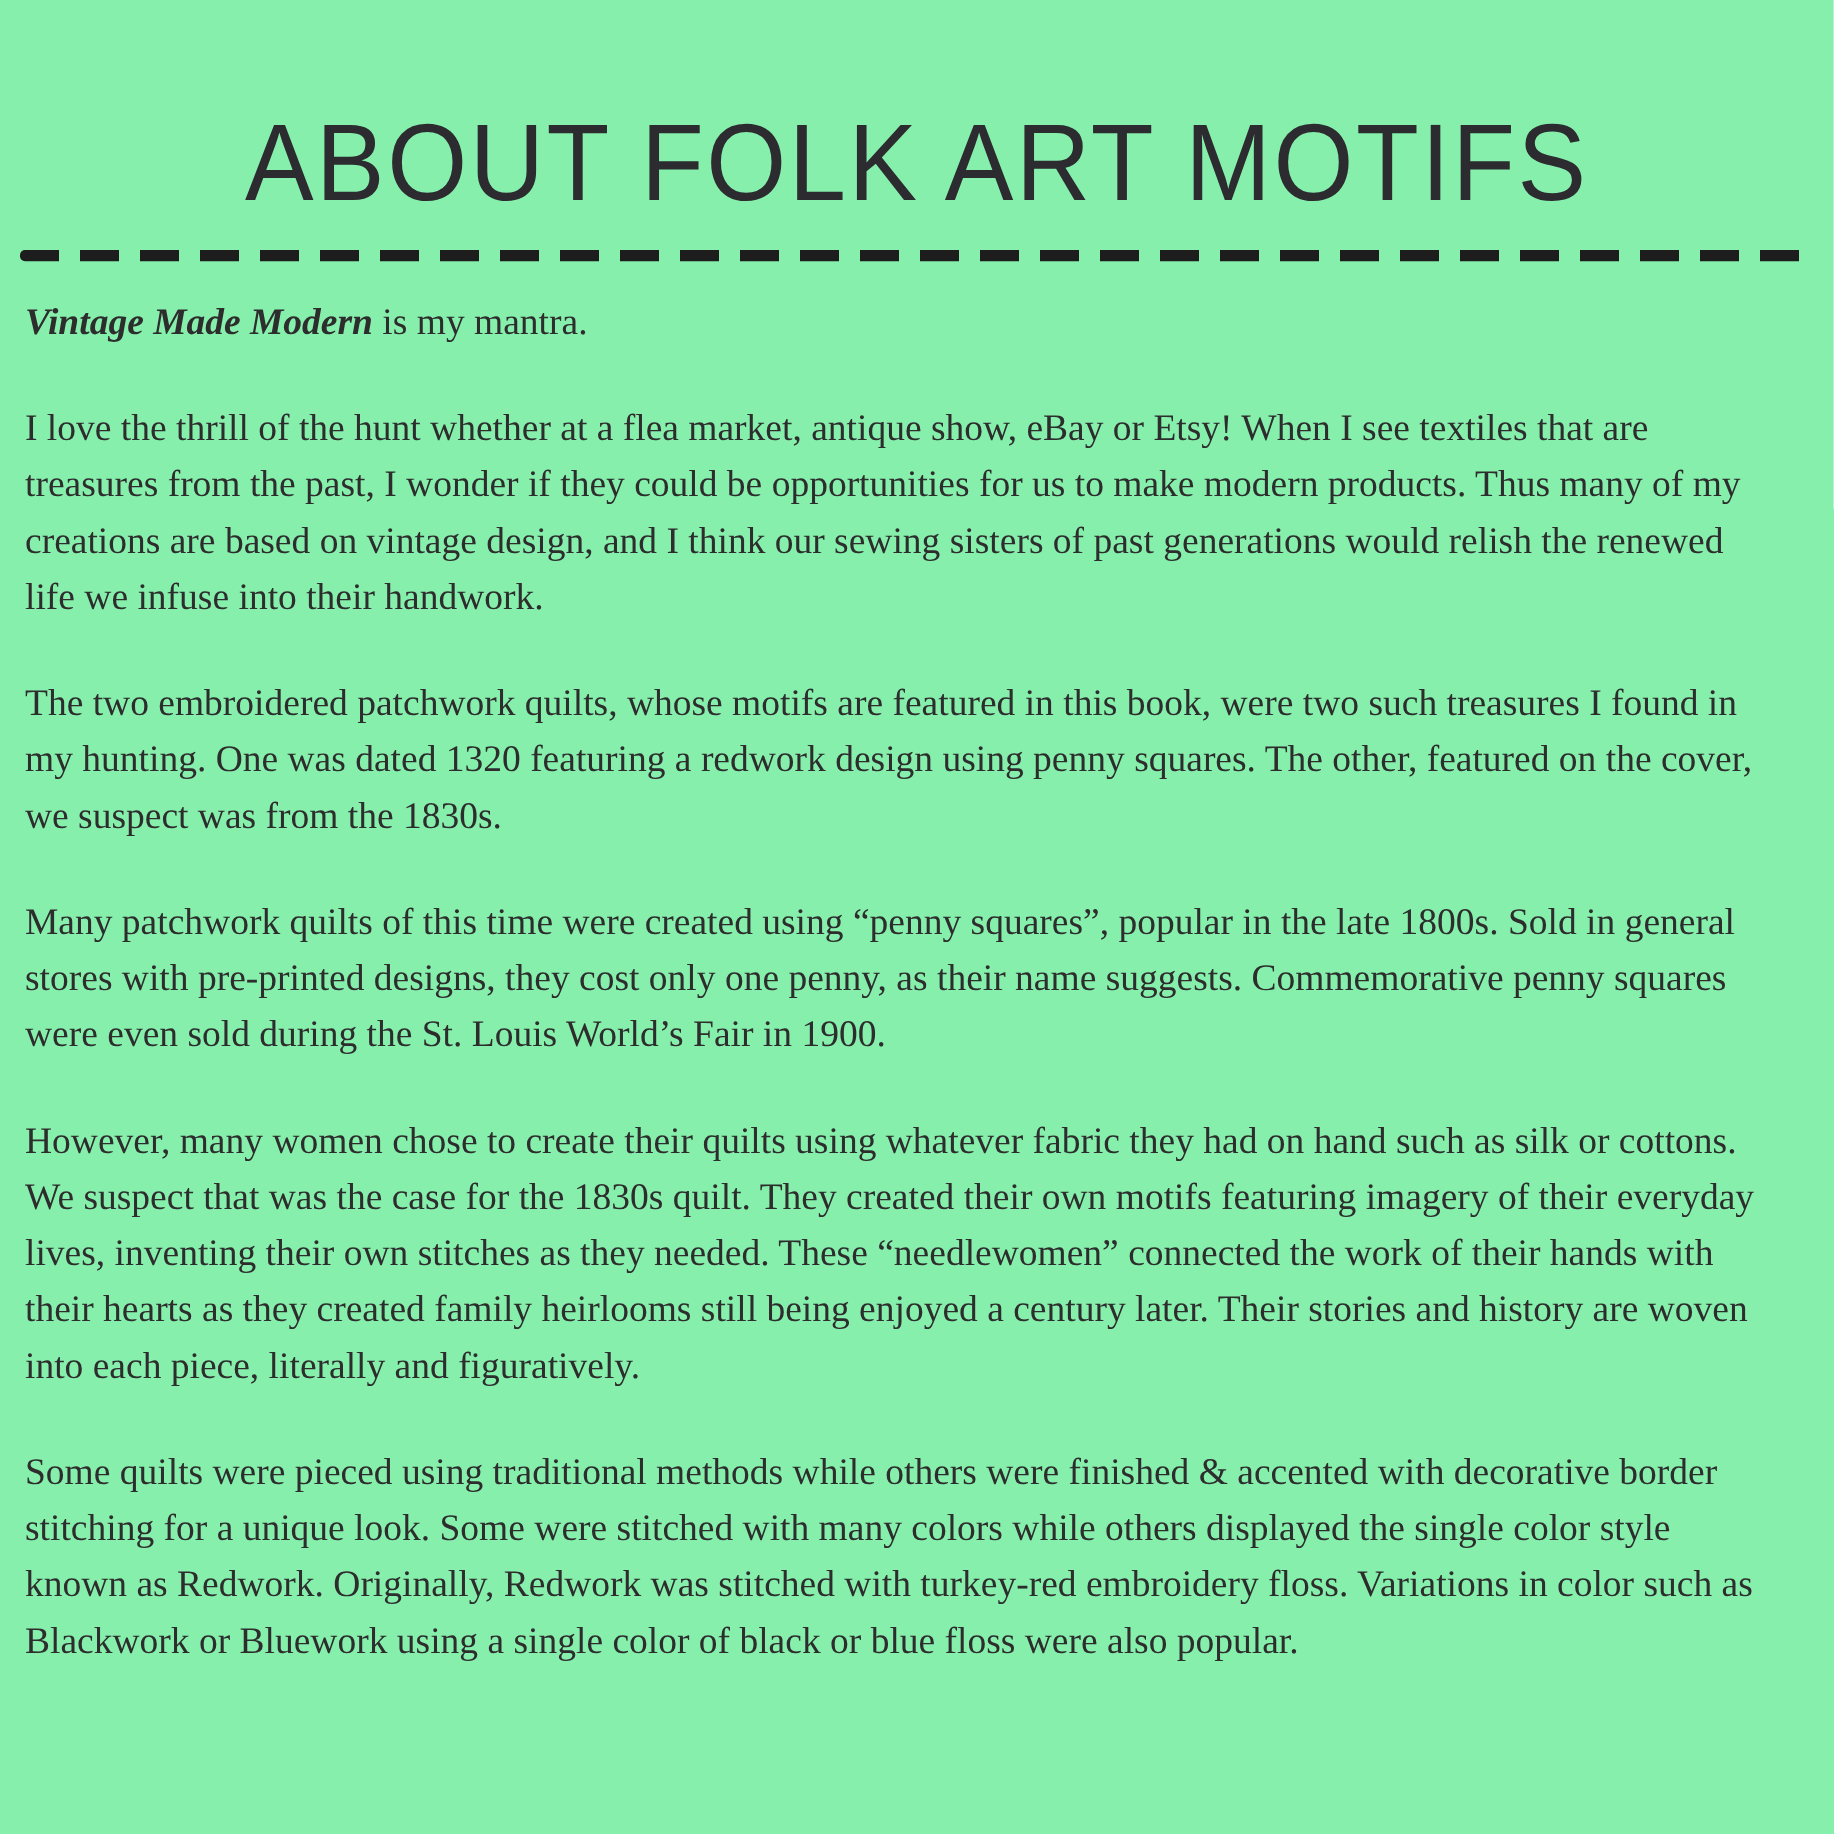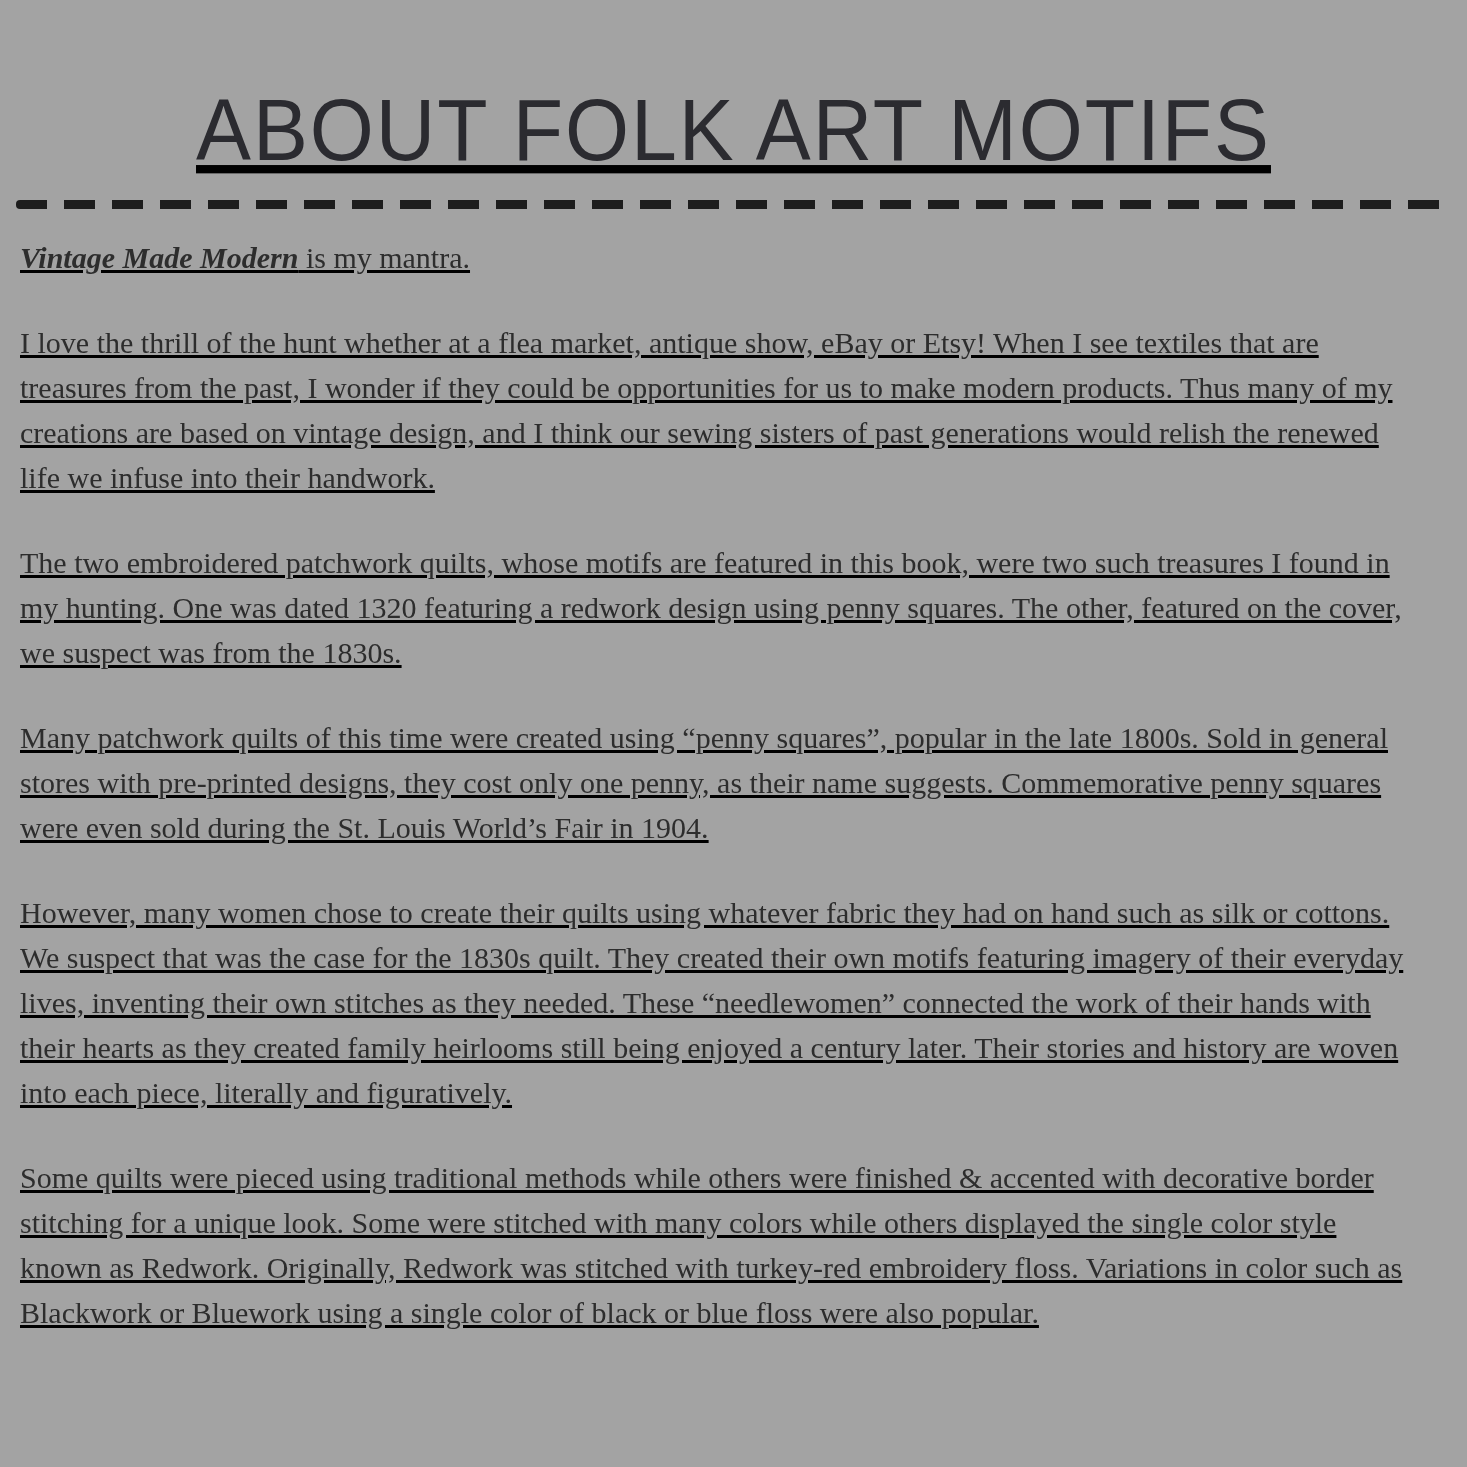--- a/index.html
+++ b/index.html
@@ -4,24 +4,23 @@
 <style>
   html, body {
     margin: 0;
     padding: 0;
     background: #ffffff;
   }
   .page {
     position: relative;
     width: 1467px;
     height: 1467px;
-    background: #a3a3a3;
+    background: #86efac;
     overflow: hidden;
     box-sizing: border-box;
-    text-decoration: underline;
   }
   .title {
     margin: 86px 0 0 0;
     text-align: center;
     font-family: "Liberation Sans", sans-serif;
     font-weight: 200;
     font-size: 84px;
     line-height: 1.0;
     letter-spacing: 2px;
     color: #2b2b30;
@@ -66,21 +65,21 @@
   <main class="content">
 
     <p>
       <span class="intro-lead">Vintage Made Modern</span><span> is my mantra.</span>
     </p>
 
     <p>I love the thrill of the hunt whether at a flea market, antique show, eBay or Etsy! When I see textiles that are treasures from the past, I wonder if they could be opportunities for us to make modern products. Thus many of my creations are based on vintage design, and I think our sewing sisters of past generations would relish the renewed life we infuse into their handwork.</p>
 
     <p>The two embroidered patchwork quilts, whose motifs are featured in this book, were two such treasures I found in my hunting. One was dated 1320 featuring a redwork design using penny squares. The other, featured on the cover, we suspect was from the 1830s.</p>
 
-    <p>Many patchwork quilts of this time were created using “penny squares”, popular in the late 1800s. Sold in general stores with pre-printed designs, they cost only one penny, as their name suggests. Commemorative penny squares were even sold during the St. Louis World’s Fair in 1904.</p>
+    <p>Many patchwork quilts of this time were created using “penny squares”, popular in the late 1800s. Sold in general stores with pre-printed designs, they cost only one penny, as their name suggests. Commemorative penny squares were even sold during the St. Louis World’s Fair in 1900.</p>
 
     <p>However, many women chose to create their quilts using whatever fabric they had on hand such as silk or cottons. We suspect that was the case for the 1830s quilt. They created their own motifs featuring imagery of their everyday lives, inventing their own stitches as they needed. These “needlewomen” connected the work of their hands with their hearts as they created family heirlooms still being enjoyed a century later. Their stories and history are woven into each piece, literally and figuratively.</p>
 
     <p>Some quilts were pieced using traditional methods while others were finished &amp; accented with decorative border stitching for a unique look. Some were stitched with many colors while others displayed the single color style known as Redwork. Originally, Redwork was stitched with turkey-red embroidery floss. Variations in color such as Blackwork or Bluework using a single color of black or blue floss were also popular.</p>
 
   </main>
 
 </div>
 
 </body></html>

